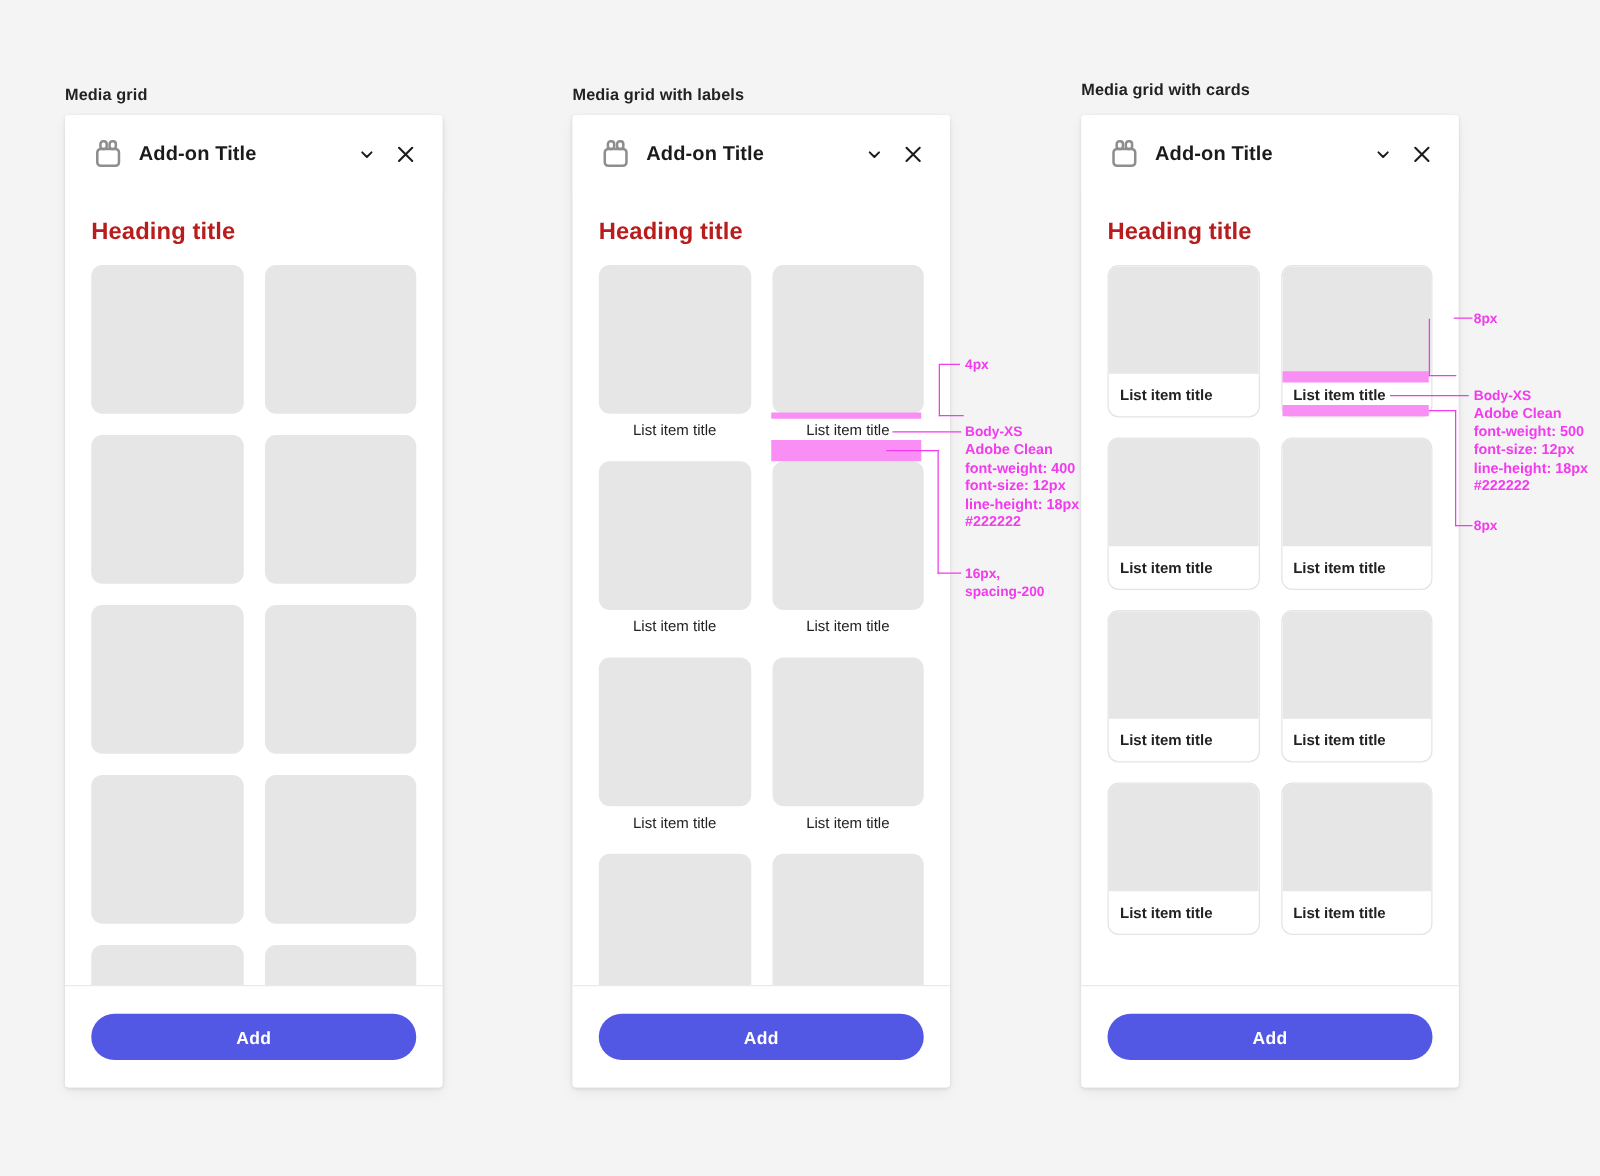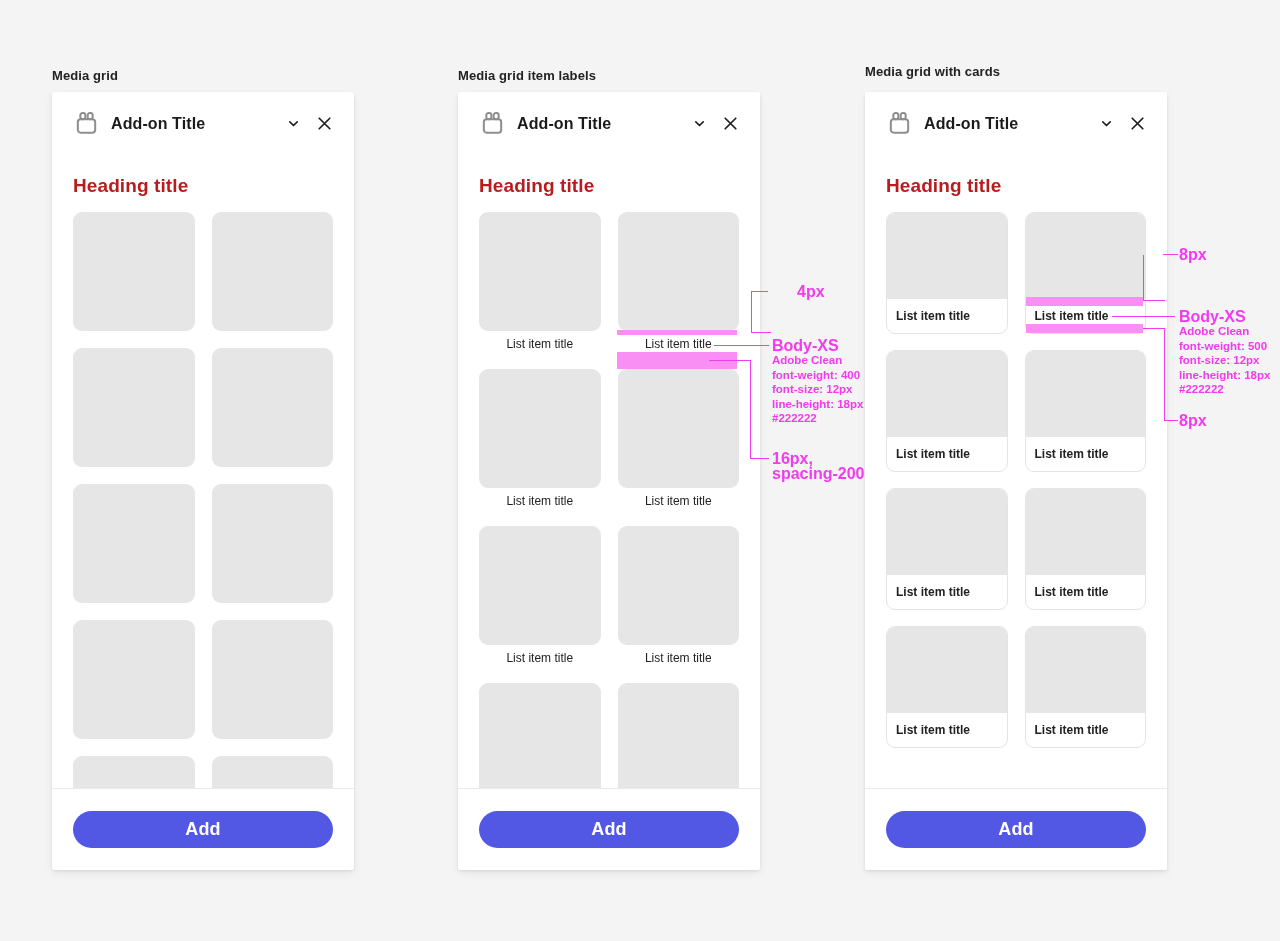--- a/index.html
+++ b/index.html
@@ -144,21 +144,21 @@
     padding: 0 21px;
   }
   .add-button {
     width: 100%;
     height: 37px;
     border: none;
     border-radius: 19px;
     background: #5258e4;
     color: #ffffff;
     font-family: "Liberation Sans", sans-serif;
-    font-size: 18px;
+    font-size: 14px;
     font-weight: 700;
     letter-spacing: .2px;
     cursor: pointer;
   }
 
   
   .anno-layer {
     position: absolute;
     inset: 0;
     pointer-events: none;
@@ -169,41 +169,41 @@
   }
   .leader {
     position: absolute;
     border-color: #f23aee;
     border-style: solid;
     border-width: 0;
   }
   .anno-text {
     position: absolute;
     color: #f23aee;
-    font-size: 16px;
+    font-size: 11px;
     line-height: 14.5px;
     font-weight: 700;
     white-space: pre;
   }
   .anno-spec {
     position: absolute;
     color: #f23aee;
     font-size: 11.5px;
     line-height: 14.6px;
     font-weight: 700;
     white-space: pre;
   }
 </style>
 </head>
 <body>
 
 <div class="stage">
 
   <div class="section-caption" style="left:52px;  top:68px;">Media grid</div>
-  <div class="section-caption" style="left:458px; top:68px;">Media grid item labels</div>
+  <div class="section-caption" style="left:458px; top:68px;">Media grid with labels</div>
   <div class="section-caption" style="left:865px; top:64px;">Media grid with cards</div>
 
   <div class="panel" style="left:52px; top:92px; height:778px;">
 
     <div class="panel-header">
       <span>
         <svg class="addon-icon" viewBox="0 0 28 28" fill="none" aria-hidden="true">
           <rect x="5" y="9.5" width="18" height="14" rx="3" stroke="#8e8e8e" stroke-width="2.1"></rect>
           <rect x="7.6" y="3.2" width="5.2" height="6.4" rx="2.3" stroke="#8e8e8e" stroke-width="2.1"></rect>
           <rect x="15.2" y="3.2" width="5.2" height="6.4" rx="2.3" stroke="#8e8e8e" stroke-width="2.1"></rect>
@@ -377,21 +377,21 @@
       <button class="add-button">Add</button>
     </div>
   </div>
 
   <div class="anno-layer">
 
     <div class="hl-bar" style="left:617px; top:330px; width:120px; height:5px;"></div>
 
     <div class="leader" style="left:751px; top:292px; width:20px; height:41px; border-left-width:1.3px; border-bottom-width:1.3px;"></div>
     <div class="leader" style="left:751px; top:291px; width:17px; height:0; border-top-width:1.3px;"></div>
-    <div class="anno-text" style="left:797px; top:285px;">4px</div>
+    <div class="anno-text" style="left:772px; top:285px;">4px</div>
 
     <div class="hl-bar" style="left:617px; top:352px; width:120px; height:17px;"></div>
 
     <div class="leader" style="left:709px; top:360px; width:42px; height:0; border-top-width:1.3px;"></div>
     <div class="leader" style="left:750px; top:360px; width:0; height:99px; border-left-width:1.3px;"></div>
     <div class="leader" style="left:750px; top:458px; width:19px; height:0; border-top-width:1.3px;"></div>
     <div class="anno-text" style="left:772px; top:452px;">16px,
 spacing-200</div>
 
     <div class="leader" style="left:714px; top:345px; width:55px; height:0; border-top-width:1.3px;"></div>

